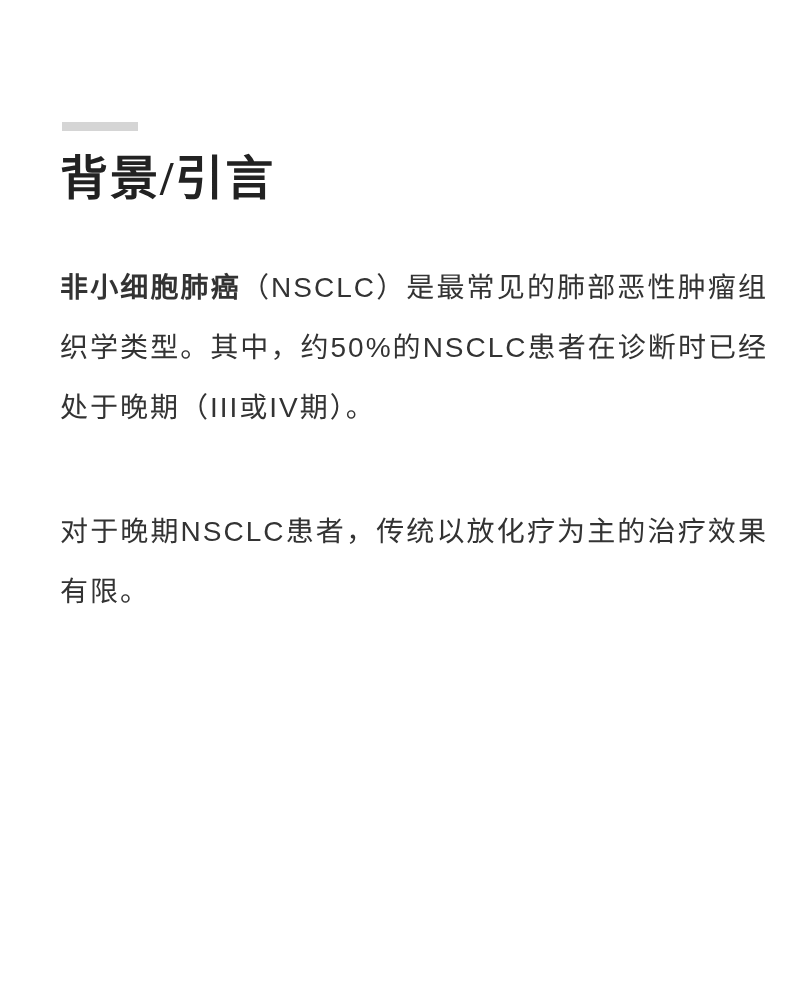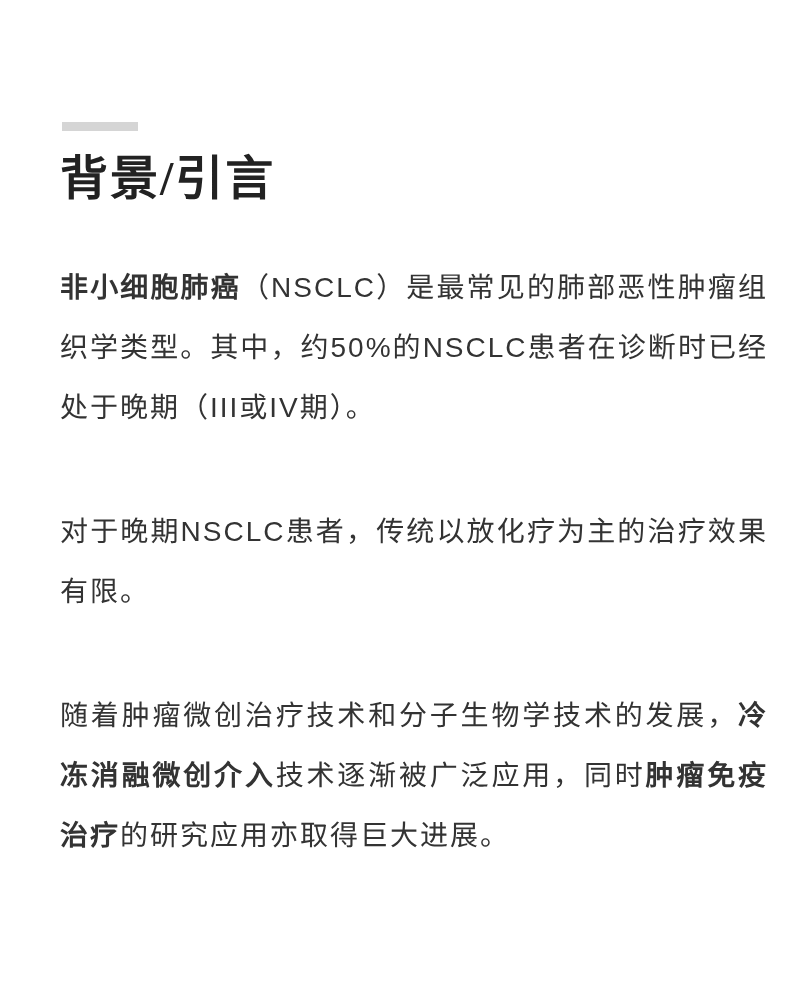--- a/index.html
+++ b/index.html
@@ -65,18 +65,15 @@
   <div class="body-copy">
 
     <p>
       <strong>非小细胞肺癌</strong><span>（NSCLC）是最常见的肺部恶性肿瘤组织学类型。其中，约50%的NSCLC患者在诊断时已经处于晚期（III或IV期）。</span>
     </p>
 
     <p>
       <span>对于晚期NSCLC患者，传统以放化疗为主的治疗效果有限。</span>
     </p>
 
-    <p>
-      <span>随着肿瘤微创治疗技术和分子生物学技术的发展，</span><strong>冷冻消融微创介入</strong><span>技术逐渐被广泛应用，同时</span><strong>肿瘤免疫治疗</strong><span>的研究应用亦取得巨大进展。</span>
-    </p>
 
   </div>
 </div>
 
 </body></html>

